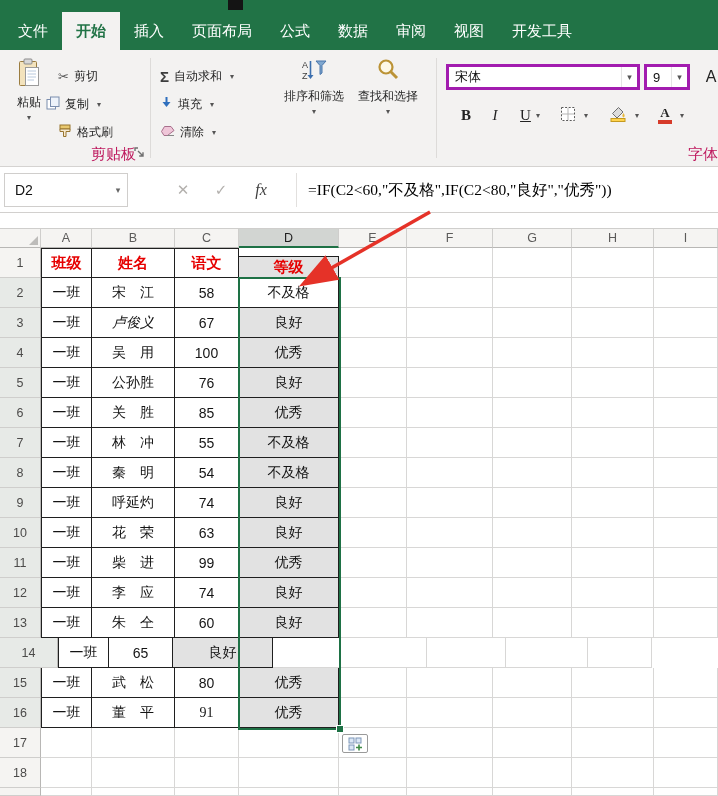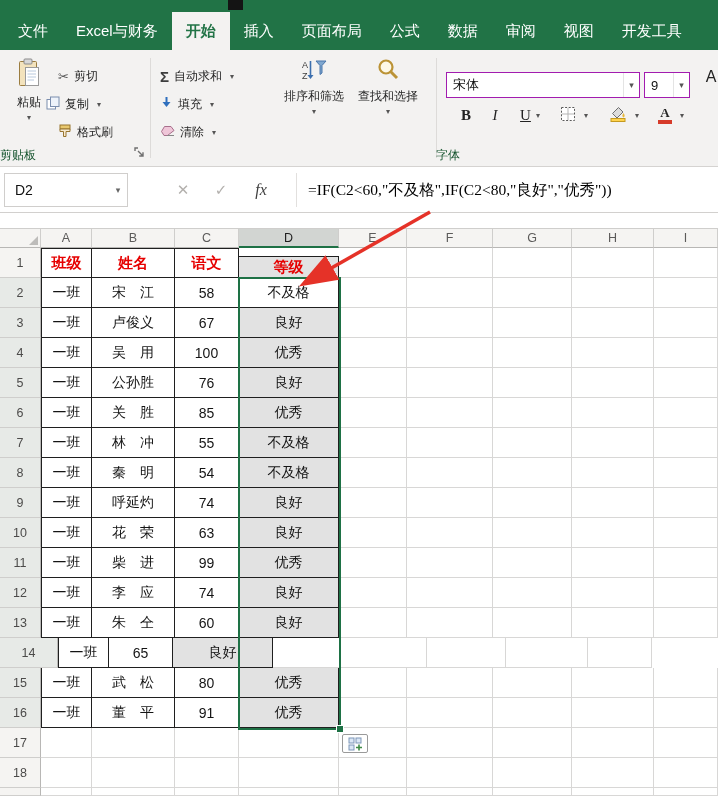--- a/index.html
+++ b/index.html
@@ -11,31 +11,31 @@
             background: var(--green, #217346); display: flex; align-items: flex-end; padding-left: 4px; }
   .tab { height: 38px; display: flex; align-items: center; padding: 0 14px; color: #fff;
          font-size: 15px; white-space: nowrap; cursor: default; }
   .tab.active { background: #f3f2f1; color: var(--green, #217346); font-weight: bold; }
   .artifact { position: absolute; left: 228px; top: 0; width: 15px; height: 10px; background: #141414; }
 
   
   .ribbon { position: absolute; left: 0; top: 50px; width: 718px; height: 117px;
             background: #f3f2f1; border-bottom: 1px solid #d5d3d1; }
   .vsep { position: absolute; top: 8px; height: 100px; width: 1px; background: #dddbd9; }
-  .grouplabel { position: absolute; bottom: 2px; font-size: 12px; color: #14532d; text-align: left; }
+  .grouplabel { position: absolute; bottom: 2px; font-size: 15px; color: #be185d; text-align: right; }
   .bigbtn { position: absolute; display: flex; flex-direction: column; align-items: center; gap: 3px;
             font-size: 12px; color: #262626; padding-top: 4px; cursor: default; }
   .smallbtn { position: absolute; height: 24px; display: flex; align-items: center; gap: 5px;
               font-size: 12px; color: #262626; cursor: default; }
   .drop::after { content: "▾"; font-size: 8px; color: #555; margin-left: 3px; }
   .dropself { font-size: 8px; color: #555; line-height: 1; }
   .glyph { font-size: 13px; color: #555; }
   .sigma { font-size: 15px; font-weight: bold; color: #3d3d3d; }
-  .combo { position: absolute; background: #fff; border: 1px solid #a21caf; display: flex;
-           align-items: center; font-size: 13px; color: #111; margin-top: 8px; }
+  .combo { position: absolute; background: #fff; border: 3px solid #a21caf; display: flex;
+           align-items: center; font-size: 13px; color: #111; }
   .combo .val { flex: 1; padding-left: 6px; white-space: nowrap; overflow: hidden; }
   .combo .carr { width: 16px; font-size: 9px; color: #555; border-left: 1px solid #e4e4e4;
                  align-self: stretch; display: flex; align-items: center; justify-content: center; }
   .fontbtn { position: absolute; height: 26px; display: flex; align-items: center; justify-content: center;
              gap: 2px; font-size: 15px; color: #222; cursor: default; }
   .serif { font-family: "Liberation Serif", "DejaVu Serif", serif; }
   .launcher { position: absolute; }
 
   
   .fbar { position: absolute; left: 0; top: 167px; width: 718px; height: 46px; background: #fff;
@@ -84,21 +84,20 @@
   .arrowline { stroke: var(--arrow-red, #e53228); stroke-width: 3.5; }
   .arrowhead { fill: var(--arrow-red, #e53228); }
 </style>
 </head>
 <body>
 
 <div class="app">
 
   <div class="tabbar">
       <div class="tab">文件</div>
-      <div class="tab">Excel与财务</div>
       <div class="tab active">开始</div>
       <div class="tab">插入</div>
       <div class="tab">页面布局</div>
       <div class="tab">公式</div>
       <div class="tab">数据</div>
       <div class="tab">审阅</div>
       <div class="tab">视图</div>
       <div class="tab">开发工具</div>
     </div>
   <div class="artifact"></div>
@@ -296,21 +295,21 @@
         <div class="cell tbl" style="width: 100px;">不及格</div>
         <div class="cell" style="width: 68px;"></div>
         <div class="cell" style="width: 86px;"></div>
         <div class="cell" style="width: 79px;"></div>
         <div class="cell" style="width: 82px;"></div>
         <div class="cell" style="width: 64px;"></div>
       </div>
       <div class="grow" style="height: 30px;">
         <div class="rowhdr selrow" style="width: 41px;">3</div>
         <div class="cell tbl tbl-l" style="width: 51px;">一班</div>
-        <div class="cell tbl" style="width: 83px;">卢俊义</div>
+        <div class="cell tbl" style="width: 83px; font-style: italic;">卢俊义</div>
         <div class="cell tbl" style="width: 64px;">67</div>
         <div class="cell tbl sel-fill" style="width: 100px;">良好</div>
         <div class="cell" style="width: 68px;"></div>
         <div class="cell" style="width: 86px;"></div>
         <div class="cell" style="width: 79px;"></div>
         <div class="cell" style="width: 82px;"></div>
         <div class="cell" style="width: 64px;"></div>
       </div>
       <div class="grow" style="height: 30px;">
         <div class="rowhdr selrow" style="width: 41px;">4</div>
@@ -452,21 +451,21 @@
         <div class="cell" style="width: 68px;"></div>
         <div class="cell" style="width: 86px;"></div>
         <div class="cell" style="width: 79px;"></div>
         <div class="cell" style="width: 82px;"></div>
         <div class="cell" style="width: 64px;"></div>
       </div>
       <div class="grow" style="height: 30px;">
         <div class="rowhdr selrow" style="width: 41px;">16</div>
         <div class="cell tbl tbl-l" style="width: 51px;">一班</div>
         <div class="cell tbl" style="width: 83px;">董　平</div>
-        <div class="cell tbl" style="width: 64px;">91</div>
+        <div class="cell tbl" style="width: 64px; font-family: Liberation Serif, serif;">91</div>
         <div class="cell tbl sel-fill" style="width: 100px;">优秀</div>
         <div class="cell" style="width: 68px;"></div>
         <div class="cell" style="width: 86px;"></div>
         <div class="cell" style="width: 79px;"></div>
         <div class="cell" style="width: 82px;"></div>
         <div class="cell" style="width: 64px;"></div>
       </div>
       <div class="grow" style="height: 30px;">
         <div class="rowhdr" style="width: 41px;">17</div>
         <div class="cell" style="width: 51px;"></div>

